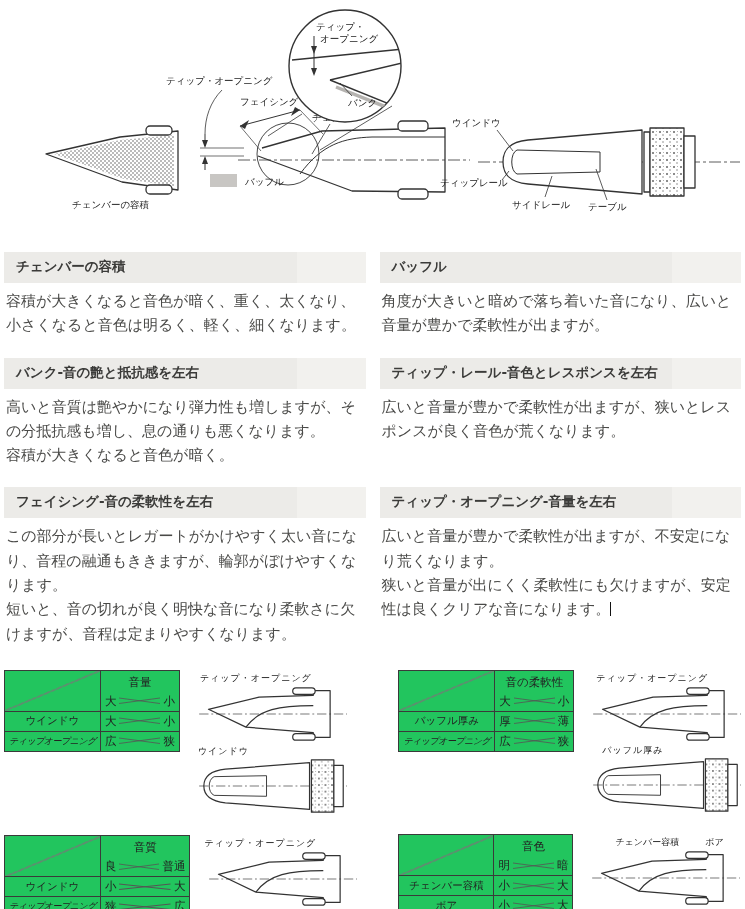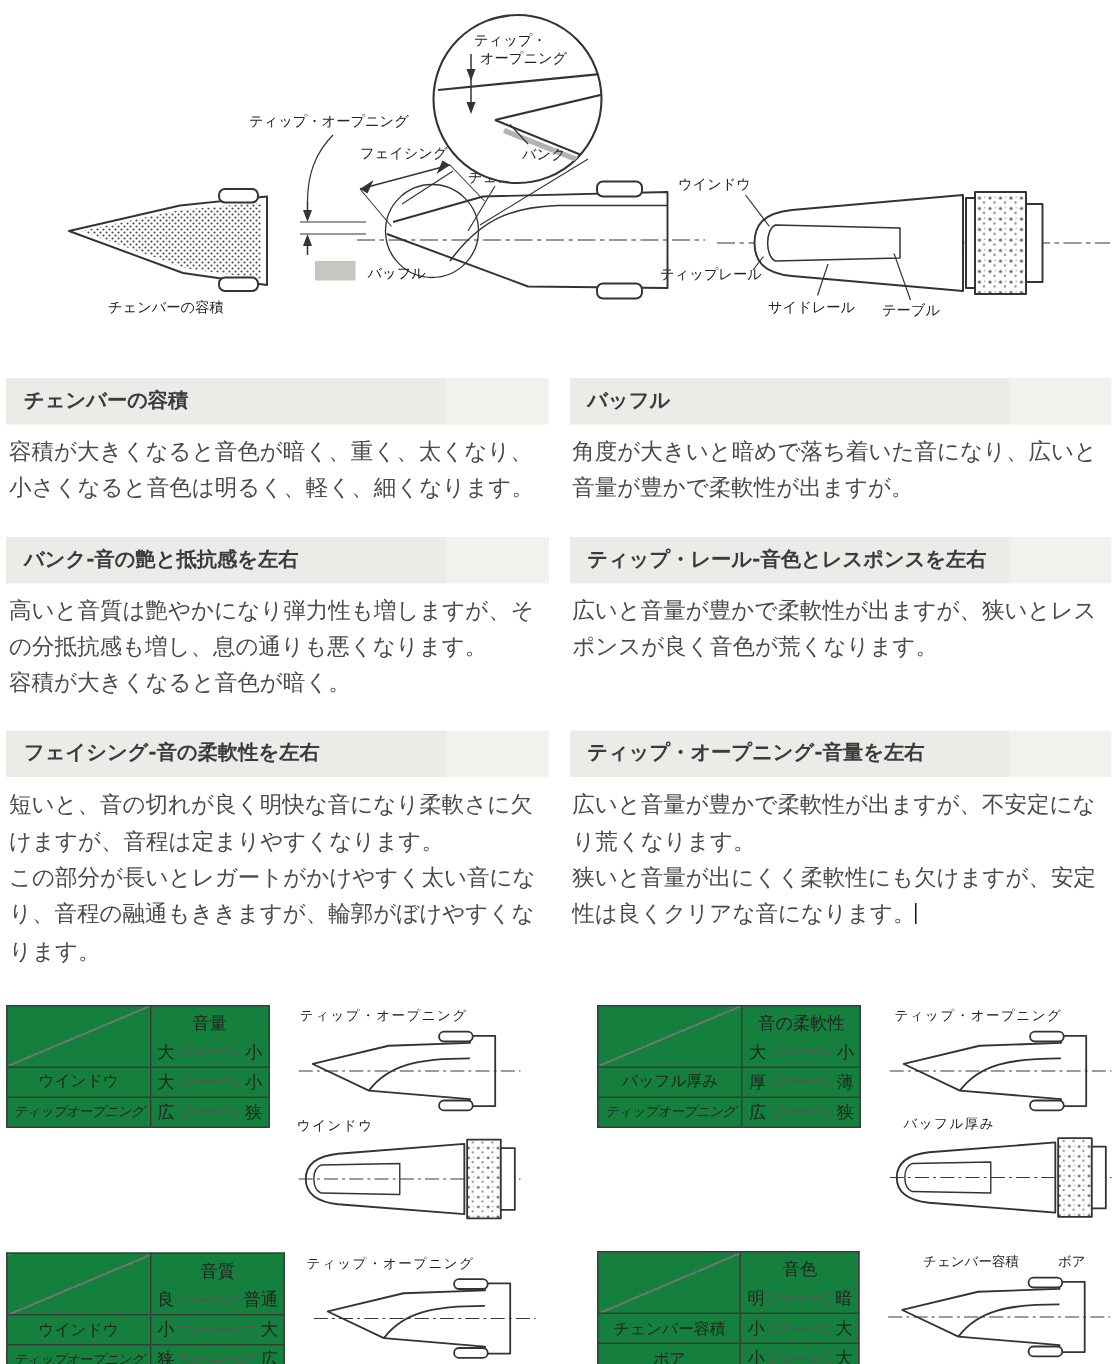--- a/index.html
+++ b/index.html
@@ -16,21 +16,21 @@
   .sec-header{background:linear-gradient(90deg,#ecebe8 0%,#ecebe8 81%,#f2f1ee 81%,#f2f1ee 100%);
     padding:6px 12px 7px;font-weight:bold;font-size:13.5px;color:#3b3b39;}
   .sec-body{font-size:15px;line-height:1.62;margin-top:6px;padding:0 2px;}
   .sec-body p{margin:0;}
   .caret{display:inline-block;width:1px;height:14px;background:#111;vertical-align:-2px;}
 
   
   .charts{display:flex;gap:14px;padding:0 4px;margin-top:4px;}
   .chart-col{flex:1;display:flex;flex-direction:column;gap:20px;}
   .group{display:flex;gap:6px;align-items:flex-start;}
-  table.spec{border-collapse:collapse;flex:none;background:#15803d;}
+  table.spec{border-collapse:collapse;flex:none;background:#22c55e;}
   .spec td{border:1px solid #3a3a3a;color:#222;padding:2px 4px;}
   .spec td.diag{width:86px;background:
     linear-gradient(to bottom right,transparent calc(50% - .6px),#777 calc(50% - .6px),#777 calc(50% + .6px),transparent calc(50% + .6px));}
   .spec td.lab{text-align:center;font-size:10.5px;white-space:nowrap;min-width:86px;}
   .spec td.lab.small{font-size:9px;letter-spacing:-.5px;font-style:italic;}
   .spec td.val{min-width:70px;}
   .htitle{text-align:center;font-size:11.5px;margin:2px 0 4px;color:#222;}
   .vcell{display:flex;align-items:center;gap:3px;}
   .vcell span{font-size:11.5px;white-space:nowrap;}
   .vcell svg{flex:1;height:10px;min-width:26px;}
@@ -185,22 +185,22 @@
     <div class="section">
       <div class="sec-header"><span>ティップ・レール-音色とレスポンスを左右</span></div>
       <div class="sec-body">
         <p><span>広いと音量が豊かで柔軟性が出ますが、狭いとレスポンスが良く音色が荒くなります。</span></p>
       </div>
     </div>
 
     <div class="section">
       <div class="sec-header"><span>フェイシング-音の柔軟性を左右</span></div>
       <div class="sec-body">
+        <p><span>この部分が長いとレガートがかけやすく太い音になり、音程の融通もききますが、輪郭がぼけやすくなります。</span></p>
         <p><span>短いと、音の切れが良く明快な音になり柔軟さに欠けますが、音程は定まりやすくなります。</span></p>
-        <p><span>この部分が長いとレガートがかけやすく太い音になり、音程の融通もききますが、輪郭がぼけやすくなります。</span></p>
       </div>
     </div>
 
     <div class="section">
       <div class="sec-header"><span>ティップ・オープニング-音量を左右</span></div>
       <div class="sec-body">
         <p><span>広いと音量が豊かで柔軟性が出ますが、不安定になり荒くなります。</span></p>
         <p><span>狭いと音量が出にくく柔軟性にも欠けますが、安定性は良くクリアな音になります。</span><span class="caret"></span></p>
       </div>
     </div>

